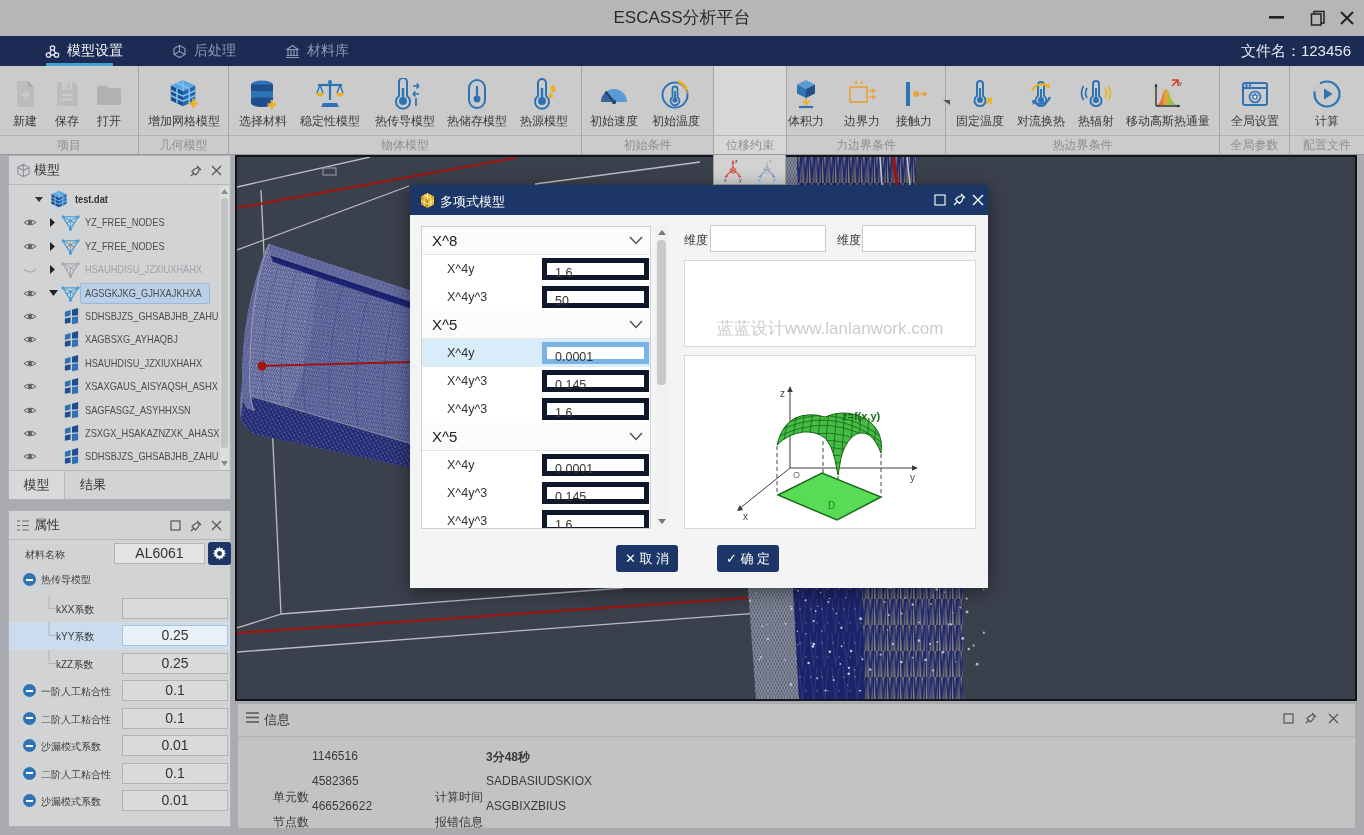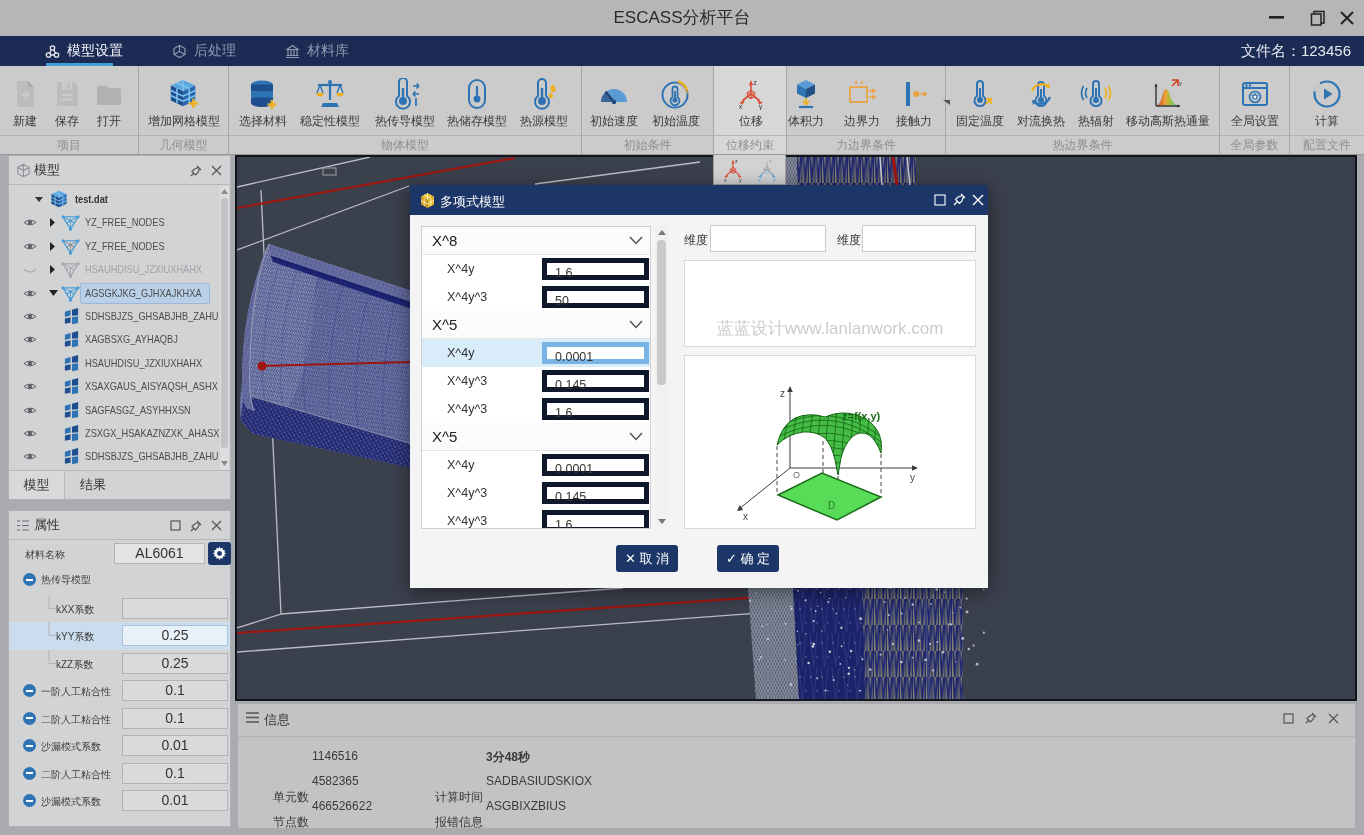--- a/index.html
+++ b/index.html
@@ -245,35 +245,20 @@
         <circle cx="15" cy="22" r="2.6" fill="#2e74b5"></circle>
           <path d="M15 21 V13" stroke="#2e74b5" stroke-width="1.8"></path>
         <path d="M18 3.5 a13.5 13.5 0 0 1 9 9" fill="none" stroke="#edb120" stroke-width="2.4"></path>
         <path d="M25 14 l2.3 -1.2 l0.6 2.8 Z" fill="#edb120"></path>
       </svg>
       <div class="rlabel">初始温度</div>
     </div>
   </div>
   <div class="rgroup sel-group" style="left:714px;width:73px;background:#d7d7d7">
       <div class="glabel">位移约束</div>
-    <div class="rbtn" style="left:-5px">
-      <svg class="ric" viewBox="0 0 32 32">
-        <g stroke="#d94f38" stroke-width="1.6" fill="none">
-          <path d="M16 16 V6 M16 16 L7.5 22.5 M16 16 L24.5 22.5"></path>
-          <path d="M16 12.5 L12.3 14.6 V18.5 L16 20.6 L19.7 18.5 V14.6 Z M12.3 14.6 L16 16.7 L19.7 14.6 M16 16.7 V20.6" stroke-width="1.1"></path>
-        </g>
-        <path d="M16 2 L13.8 7.2 h4.4 Z" fill="#d94f38"></path>
-        <path d="M4.5 24.8 L10 21.2 L7.8 26.8 Z" fill="#d94f38"></path>
-        <path d="M27.5 24.8 L22 21.2 L24.2 26.8 Z" fill="#d94f38"></path>
-        <text x="18.5" y="7" font-size="6.5" fill="#333">z</text>
-        <text x="4" y="31" font-size="6.5" fill="#333">x</text>
-        <text x="24" y="31" font-size="6.5" fill="#333">y</text>
-      </svg>
-      <div class="rlabel">位移</div>
-    </div>
   </div>
   <div class="rgroup" style="left:787px;width:159px">
       <div class="glabel">力边界条件</div>
     <div class="rbtn" style="left:-23px">
       <svg class="ric" viewBox="0 0 32 32">
         <path d="M16 2 L25 6.5 L16 11 L7 6.5 Z" fill="#5a9bd5"></path>
         <path d="M7 6.5 L16 11 V20 L7 15.5 Z" fill="#2e74b5"></path>
         <path d="M25 6.5 L16 11 V20 L25 15.5 Z" fill="#244f86"></path>
         <path d="M16 20 V26 M13 23 L16 26.5 L19 23" stroke="#edb120" stroke-width="1.8" fill="none"></path>
         <path d="M9 29 h14" stroke="#2e74b5" stroke-width="2.2"></path>

